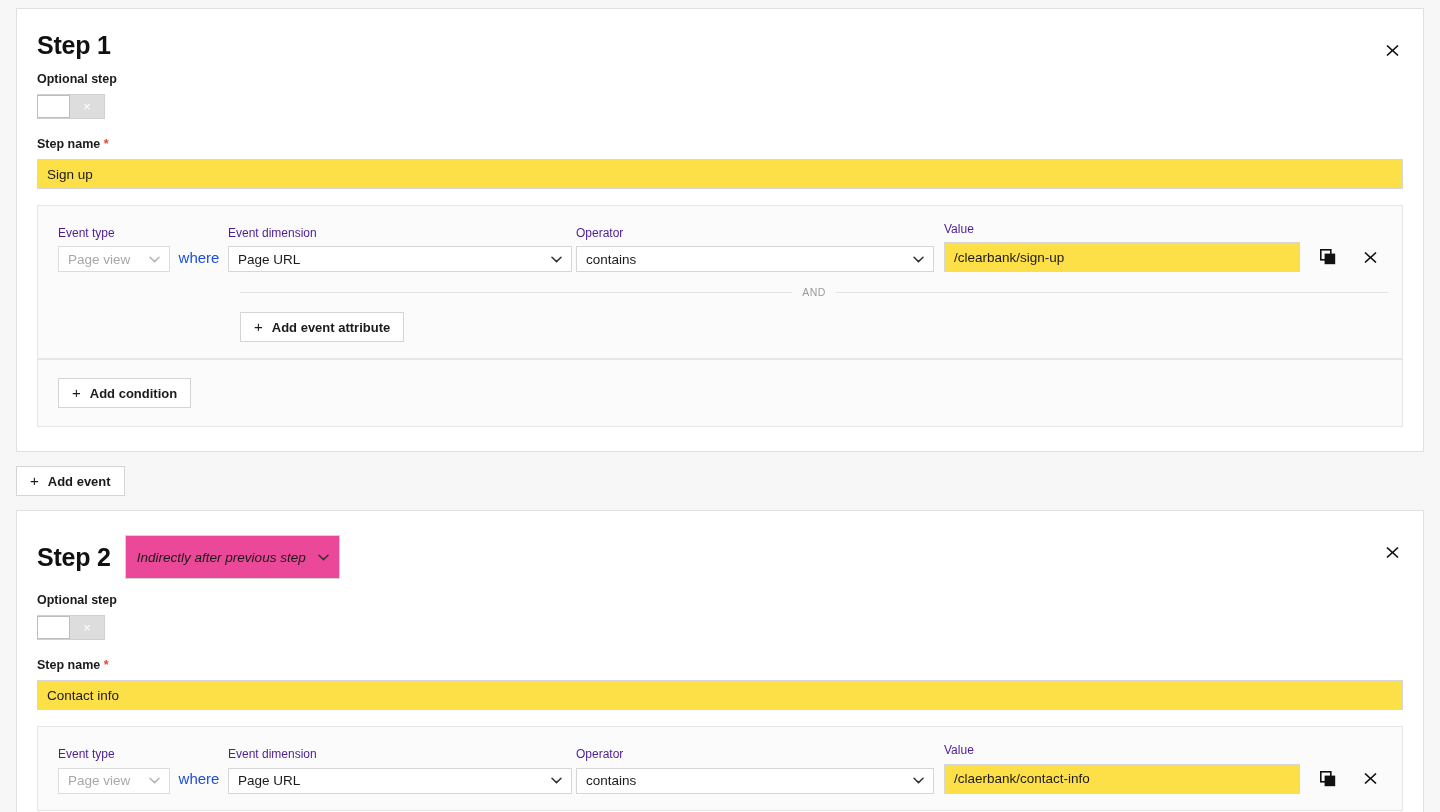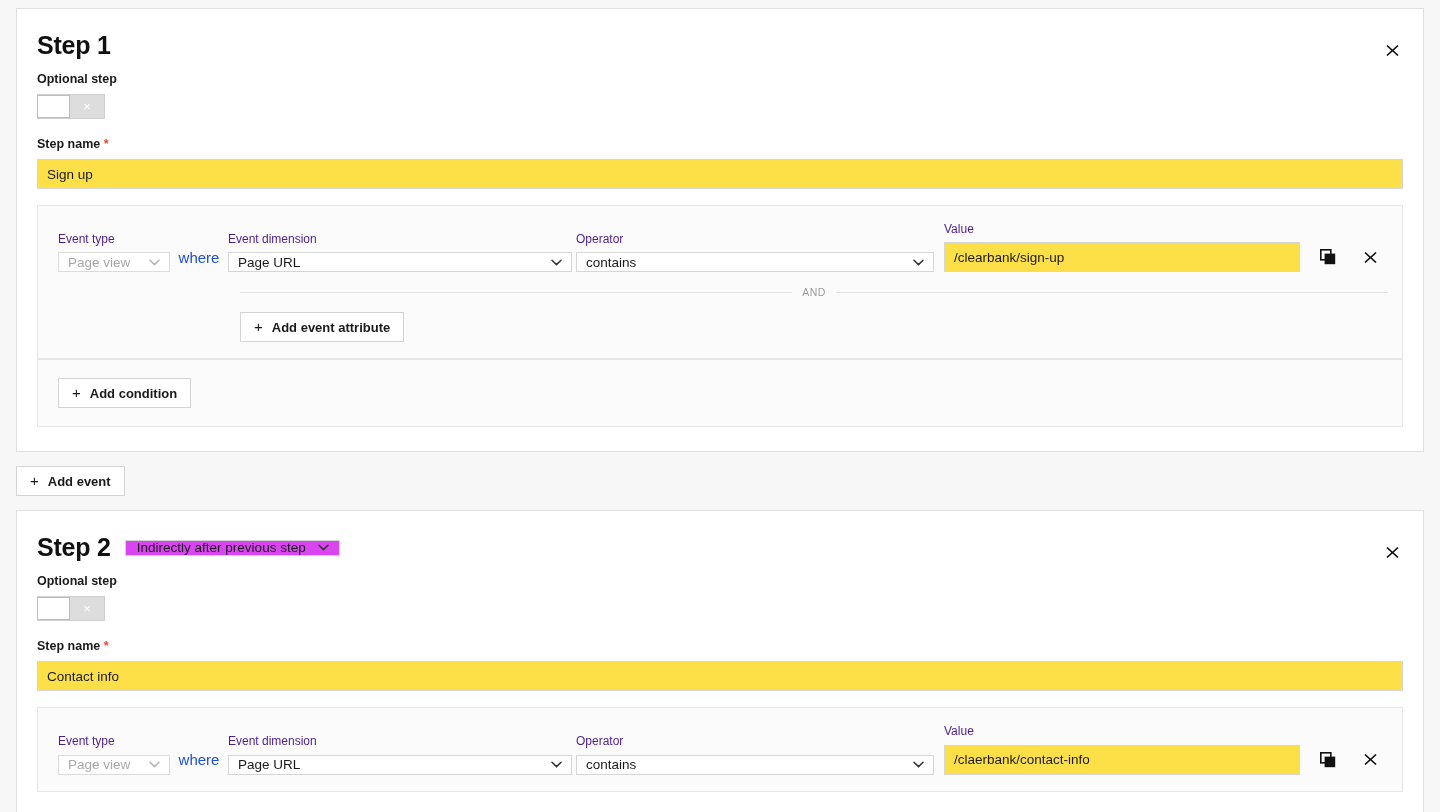--- a/index.html
+++ b/index.html
@@ -56,28 +56,29 @@
     font-weight: bold;
     letter-spacing: -0.2px;
     line-height: 1;
     color: #111;
   }
   .rel-select {
     display: inline-flex;
     align-items: center;
     justify-content: space-between;
     gap: 12px;
-    height: 16px;
+    height: 44px;
     padding: 0 10px 0 11px;
     border: 1px solid #d4d4d4;
-    background: #d946ef;
+    background: #ec4899;
     font-size: 13.5px;
     color: #1a1a1a;
     cursor: pointer;
     white-space: nowrap;
+    font-style: italic;
   }
   .rel-select .chev { color: #333; display: flex; }
 
   
   .field-label {
     font-size: 12.5px;
     font-weight: bold;
     color: #1a1a1a;
     margin-bottom: 7px;
     display: block;
@@ -160,21 +161,21 @@
     justify-content: center;
     height: 30px;
     font-size: 15px;
     color: #1d4ed8;
   }
   .col-dim { width: 344px; }
   .col-op { width: 358px; margin-left: 4px; }
   .col-val { width: 356px; margin-left: 10px; }
 
   .select-box {
-    height: 20px;
+    height: 26px;
     border: 1px solid #d6d6d6;
     background: #ffffff;
     display: flex;
     align-items: center;
     justify-content: space-between;
     padding: 0 9px;
     font-size: 13.5px;
     color: #1a1a1a;
     cursor: pointer;
     white-space: nowrap;

